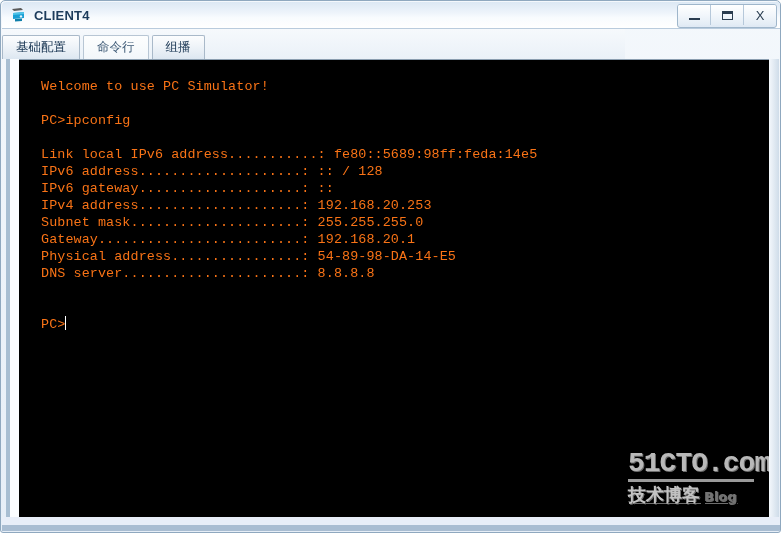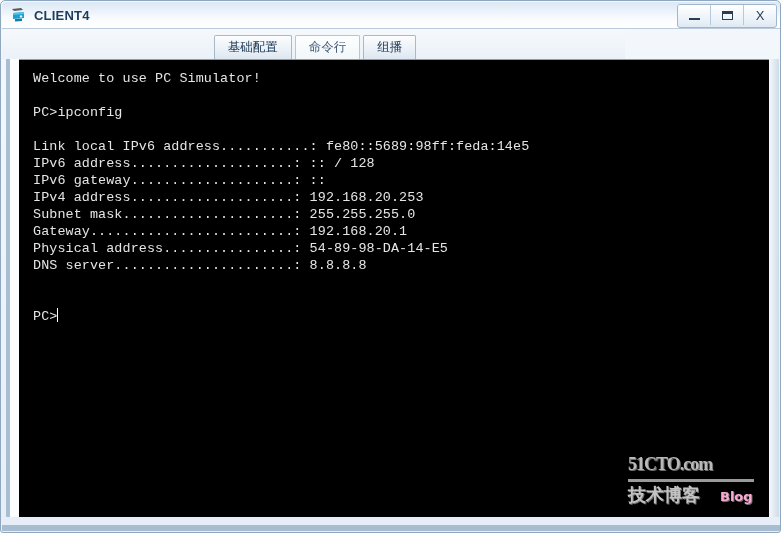--- a/index.html
+++ b/index.html
@@ -103,23 +103,22 @@
   
   .tabstrip {
     position: absolute;
     left: 1px;
     top: 28px;
     width: 623px;
     height: 30px;
     background: linear-gradient(to bottom, #f6f9fc 0%, #eaf1f8 100%);
     display: flex;
     align-items: flex-end;
-    padding-left: 6px;
-    box-sizing: border-box;
-    justify-content: center;
+    padding-left: 0;
+    box-sizing: border-box;
   }
   .tab {
     height: 24px;
     margin-right: 3px;
     padding: 0 13px;
     display: flex;
     align-items: center;
     justify-content: center;
     box-sizing: border-box;
     border: 1px solid #a9b9c9;
@@ -156,25 +155,25 @@
     width: 753px;
     height: 457px;
     background: #000000;
     overflow: hidden;
     border-top: 1px solid #8b9eb0;
   }
   .term-text {
     position: absolute;
     left: 6px;
     top: 2px;
-    margin: 8px;
+    margin: 16px;
     font-family: "Liberation Mono", "DejaVu Sans Mono", monospace;
     font-size: 13.4px;
     line-height: 17px;
-    color: #e5e5e5;
+    color: #f97316;
     white-space: pre;
     letter-spacing: 0.1px;
   }
   .cursor {
     display: inline-block;
     width: 1px;
     height: 14px;
     background: #ffffff;
     vertical-align: -2px;
   }
@@ -183,52 +182,53 @@
   .watermark {
     position: absolute;
     right: 14px;
     bottom: 14px;
     width: 130px;
     height: 52px;
     pointer-events: none;
     user-select: none;
   }
   .wm-main {
-    font-family: Liberation Serif, serif;
-    font-size: 18px;
+    font-family: Liberation Mono, monospace;
+    font-size: 28px;
     font-weight: bold;
     letter-spacing: -1px;
     color: #b9b9b9;
     text-shadow: 1px 1px 0 #6e6e6e;
     line-height: 26px;
   }
   .wm-rule {
     width: 126px;
     height: 3px;
     background: #9a9a9a;
     margin: 2px 0 3px 0;
   }
   .wm-sub {
     display: flex;
     align-items: flex-end;
-    gap: 20px;
+    gap: 4px;
+    text-decoration: underline;
   }
   .wm-cn {
     font-family: "DejaVu Sans", sans-serif;
     font-size: 18px;
     font-weight: bold;
     color: #c2c2c2;
     text-shadow: 1px 1px 0 #6e6e6e;
     line-height: 19px;
   }
   .wm-blog {
     font-family: "DejaVu Sans", sans-serif;
     font-size: 13px;
     font-weight: bold;
-    color: #f9a8d4;
+    color: #737373;
     text-shadow: 1px 1px 0 #6e6e6e;
     line-height: 15px;
   }
 
   
   .footer {
     position: absolute;
     left: 1px;
     bottom: 1px;
     width: 779px;

